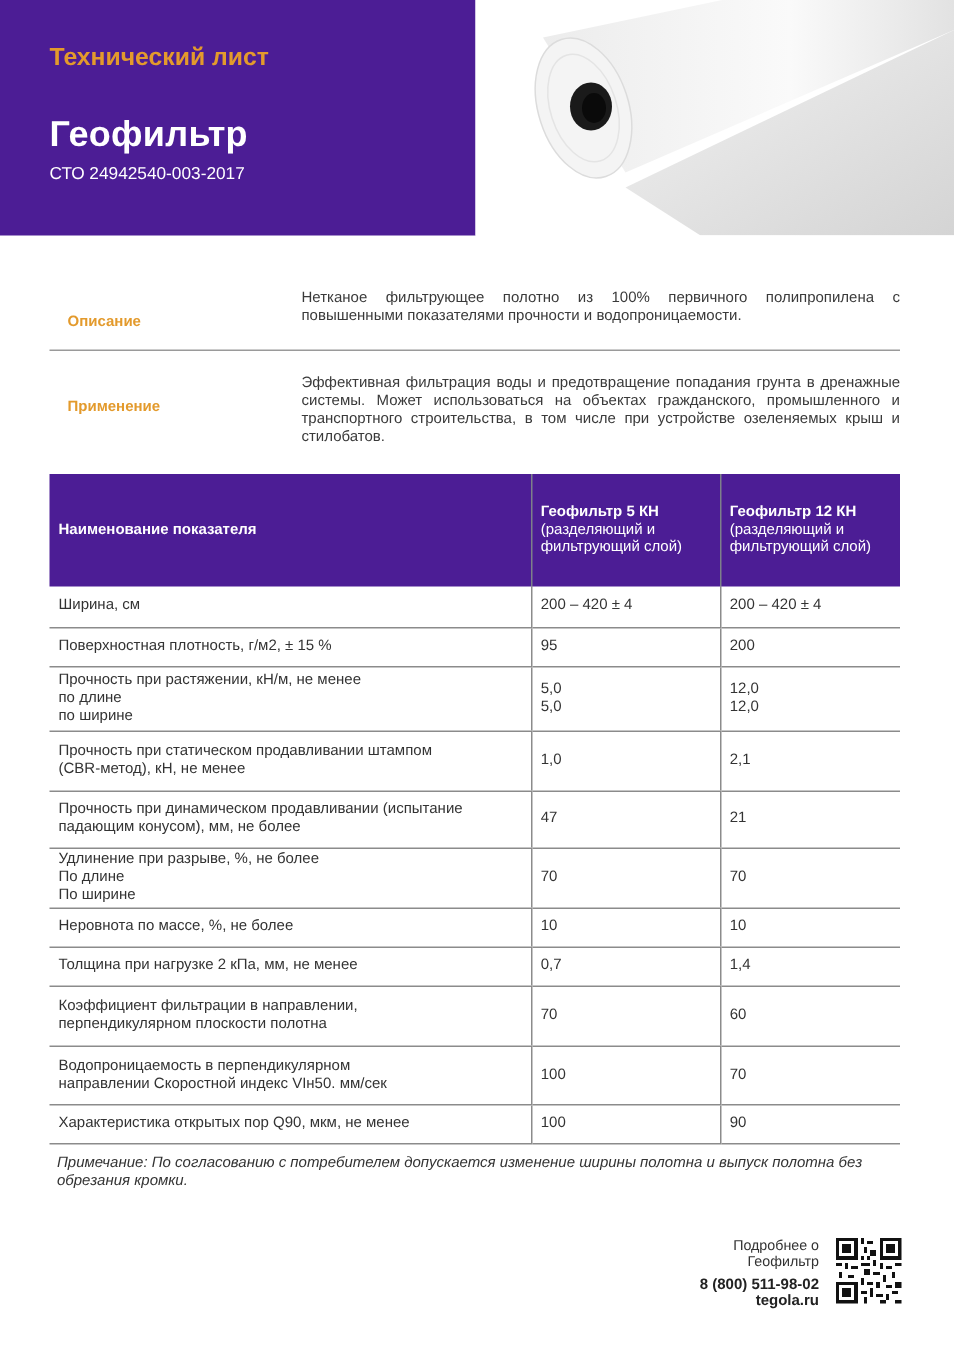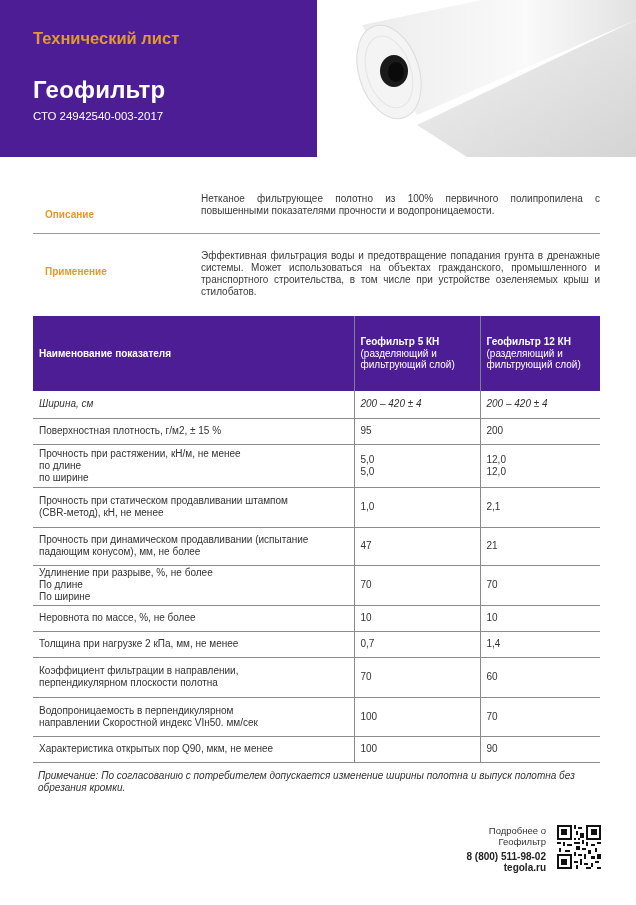--- a/index.html
+++ b/index.html
@@ -86,21 +86,21 @@
   <thead>
     <tr class="hdr">
       <th>
           <span class="b">Наименование показателя</span>
         </th>
       <th><span class="b">Геофильтр 5 КН</span><span>(разделяющий и фильтрующий слой)</span></th>
       <th><span class="b">Геофильтр 12 КН</span><span>(разделяющий и фильтрующий слой)</span></th>
     </tr>
   </thead>
   <tbody id="tbody">
-      <tr style="height: 27px; font-style: italic;">
+      <tr style="height: 27px;">
         <td>
           <div>Ширина, см</div>
         </td>
         <td>
           <div>200 – 420 ± 4</div>
         </td>
         <td>
           <div>200 – 420 ± 4</div>
         </td>
       </tr>

